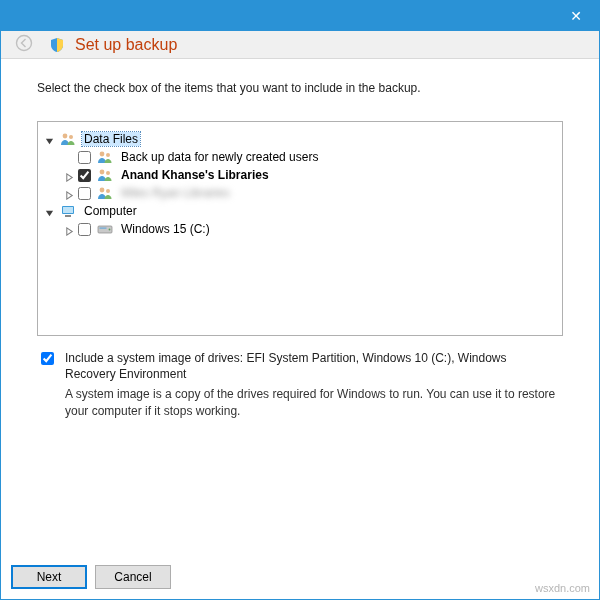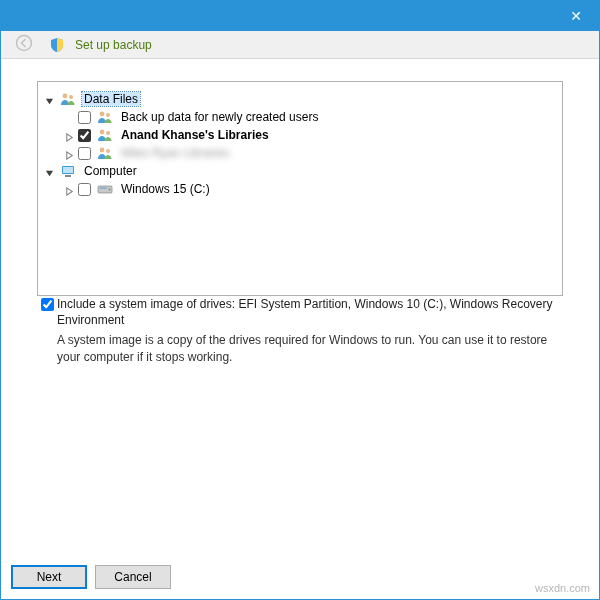--- a/index.html
+++ b/index.html
@@ -51,22 +51,22 @@
     color: #b0b0b0;
     font-size: 16px;
     padding: 0 6px;
   }
   .shield-icon {
     display: inline-flex;
     align-items: center;
     justify-content: center;
   }
   .subheader-title {
-    color: #4d7c0f;
-    font-size: 12px;
+    color: #c2410c;
+    font-size: 16px;
   }
   .content {
     flex: 1;
     padding: 22px 36px 10px 36px;
     display: flex;
     flex-direction: column;
   }
   .heading {
     color: #0b6cb3;
     font-size: 16px;
@@ -123,22 +123,24 @@
   .node-label.bold { font-weight: 600; }
   .node-label.selected {
     background: #cde8ff;
     outline: 1px dotted #5a8fc0;
   }
   .blur {
     filter: blur(3px);
     color: #999;
   }
   .sysimage-block {
+    margin-top: 14px;
     display: flex;
     align-items: flex-start;
+    gap: 8px;
     padding-right: 6px;
   }
   .sysimage-cb {
     margin-top: 2px;
     width: 13px;
     height: 13px;
   }
   .sysimage-text {
     font-size: 12px;
     color: #222;
@@ -200,20 +202,21 @@
     <span class="shield-icon">
       <svg width="16" height="16" viewBox="0 0 16 16">
         <path d="M8 1 L14 3 L14 8 C14 12 11 14.5 8 15 C5 14.5 2 12 2 8 L2 3 Z" fill="#3b9ae0"></path>
         <path d="M8 1 L14 3 L14 8 C14 12 11 14.5 8 15 Z" fill="#ffd24a"></path>
       </svg>
     </span>
     <span class="subheader-title">Set up backup</span>
   </div>
 
   <div class="content">
+    <p class="instruction">Select the check box of the items that you want to include in the backup.</p>
 
     <div class="tree-box">
 
       <div class="tree-row indent0">
         <span class="expander">
           <svg width="9" height="9" viewBox="0 0 10 10">
               <path d="M1 2 L9 2 L5 8 Z" fill="#404040"></path>
             </svg>
         </span>
         <span class="node-icon">

